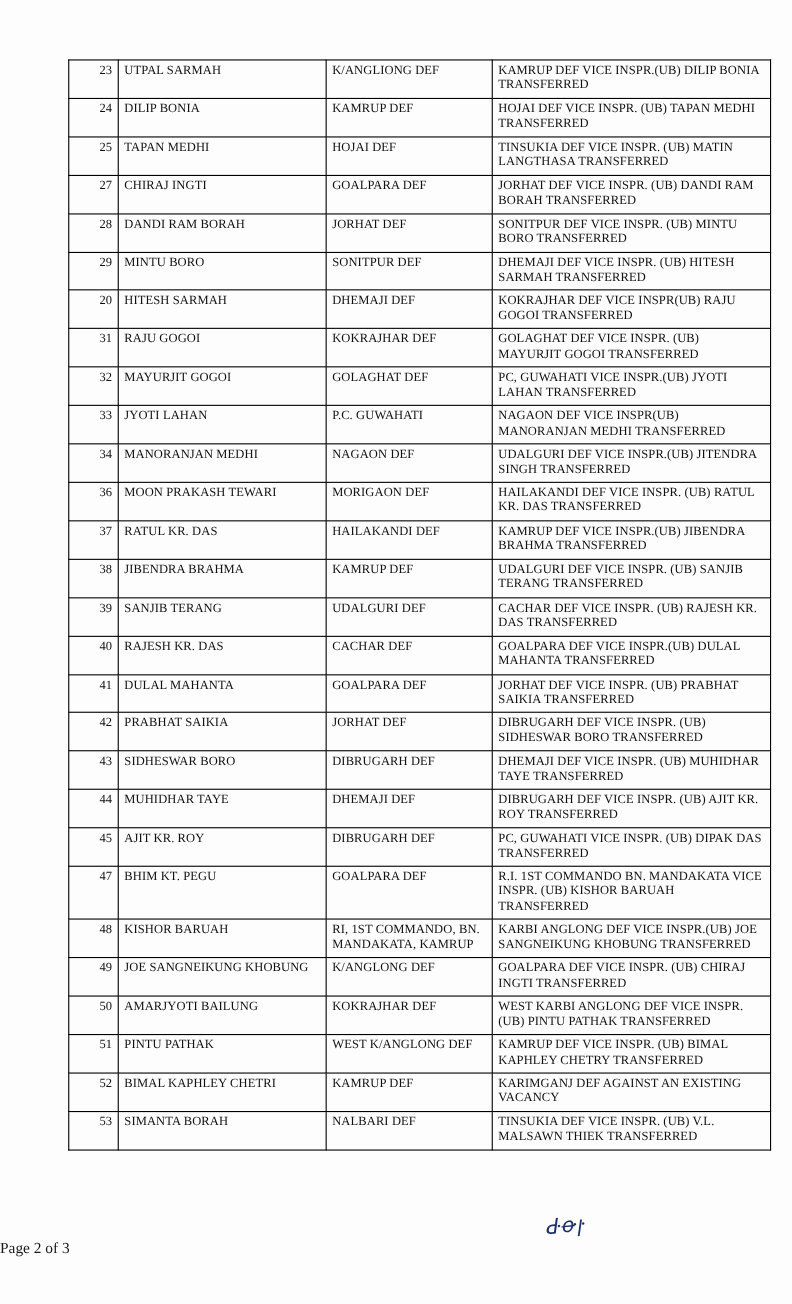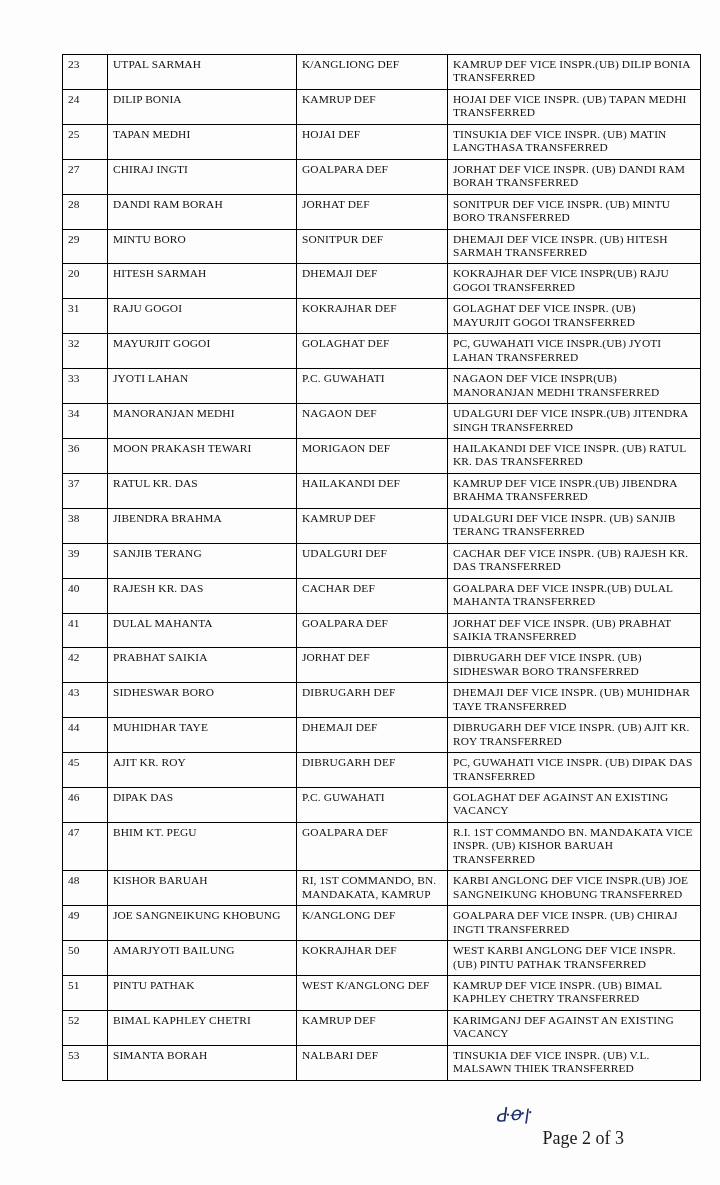--- a/index.html
+++ b/index.html
@@ -38,43 +38,43 @@
     border: 1px solid #000000;
     vertical-align: top;
     padding: 3px 5px 4px 5px;
     font-size: 11.4px;
     line-height: 1.18;
     font-family: "Liberation Serif", serif;
     letter-spacing: 0.1px;
   }
   td.c-sl {
     width: 34px;
-    text-align: left;
+    text-align: right;
     padding-left: 4px;
     margin-left: 40px;
   }
   td.c-name {
     width: 178px;
     text-transform: uppercase;
   }
   td.c-place {
     width: 140px;
     text-transform: uppercase;
   }
   td.c-remark {
     width: 242px;
     text-transform: uppercase;
   }
   .footer {
     position: absolute;
     left: 0;
     top: 1128px;
     width: 624px;
-    text-align: right;
-    font-size: 18px;
+    text-align: left;
+    font-size: 14px;
     font-family: "Liberation Serif", serif;
     color: #1a1a1a;
   }
   .signature {
     position: absolute;
     left: 495px;
     top: 1096px;
     width: 120px;
     height: 34px;
     font-family: "Liberation Serif", serif;
@@ -239,26 +239,20 @@
           <td class="c-remark">DIBRUGARH DEF VICE INSPR. (UB) AJIT KR. ROY TRANSFERRED</td>
         </tr>
 
         <tr>
           <td class="c-sl">45</td>
           <td class="c-name">AJIT KR. ROY</td>
           <td class="c-place">DIBRUGARH DEF</td>
           <td class="c-remark">PC, GUWAHATI VICE INSPR. (UB) DIPAK DAS TRANSFERRED</td>
         </tr>
 
-        <tr>
-          <td class="c-sl">46</td>
-          <td class="c-name">DIPAK DAS</td>
-          <td class="c-place">P.C. GUWAHATI</td>
-          <td class="c-remark">GOLAGHAT DEF AGAINST AN EXISTING VACANCY</td>
-        </tr>
 
         <tr>
           <td class="c-sl">47</td>
           <td class="c-name">BHIM KT. PEGU</td>
           <td class="c-place">GOALPARA DEF</td>
           <td class="c-remark">R.I. 1st COMMANDO BN. MANDAKATA VICE INSPR. (UB) KISHOR BARUAH TRANSFERRED</td>
         </tr>
 
         <tr>
           <td class="c-sl">48</td>

